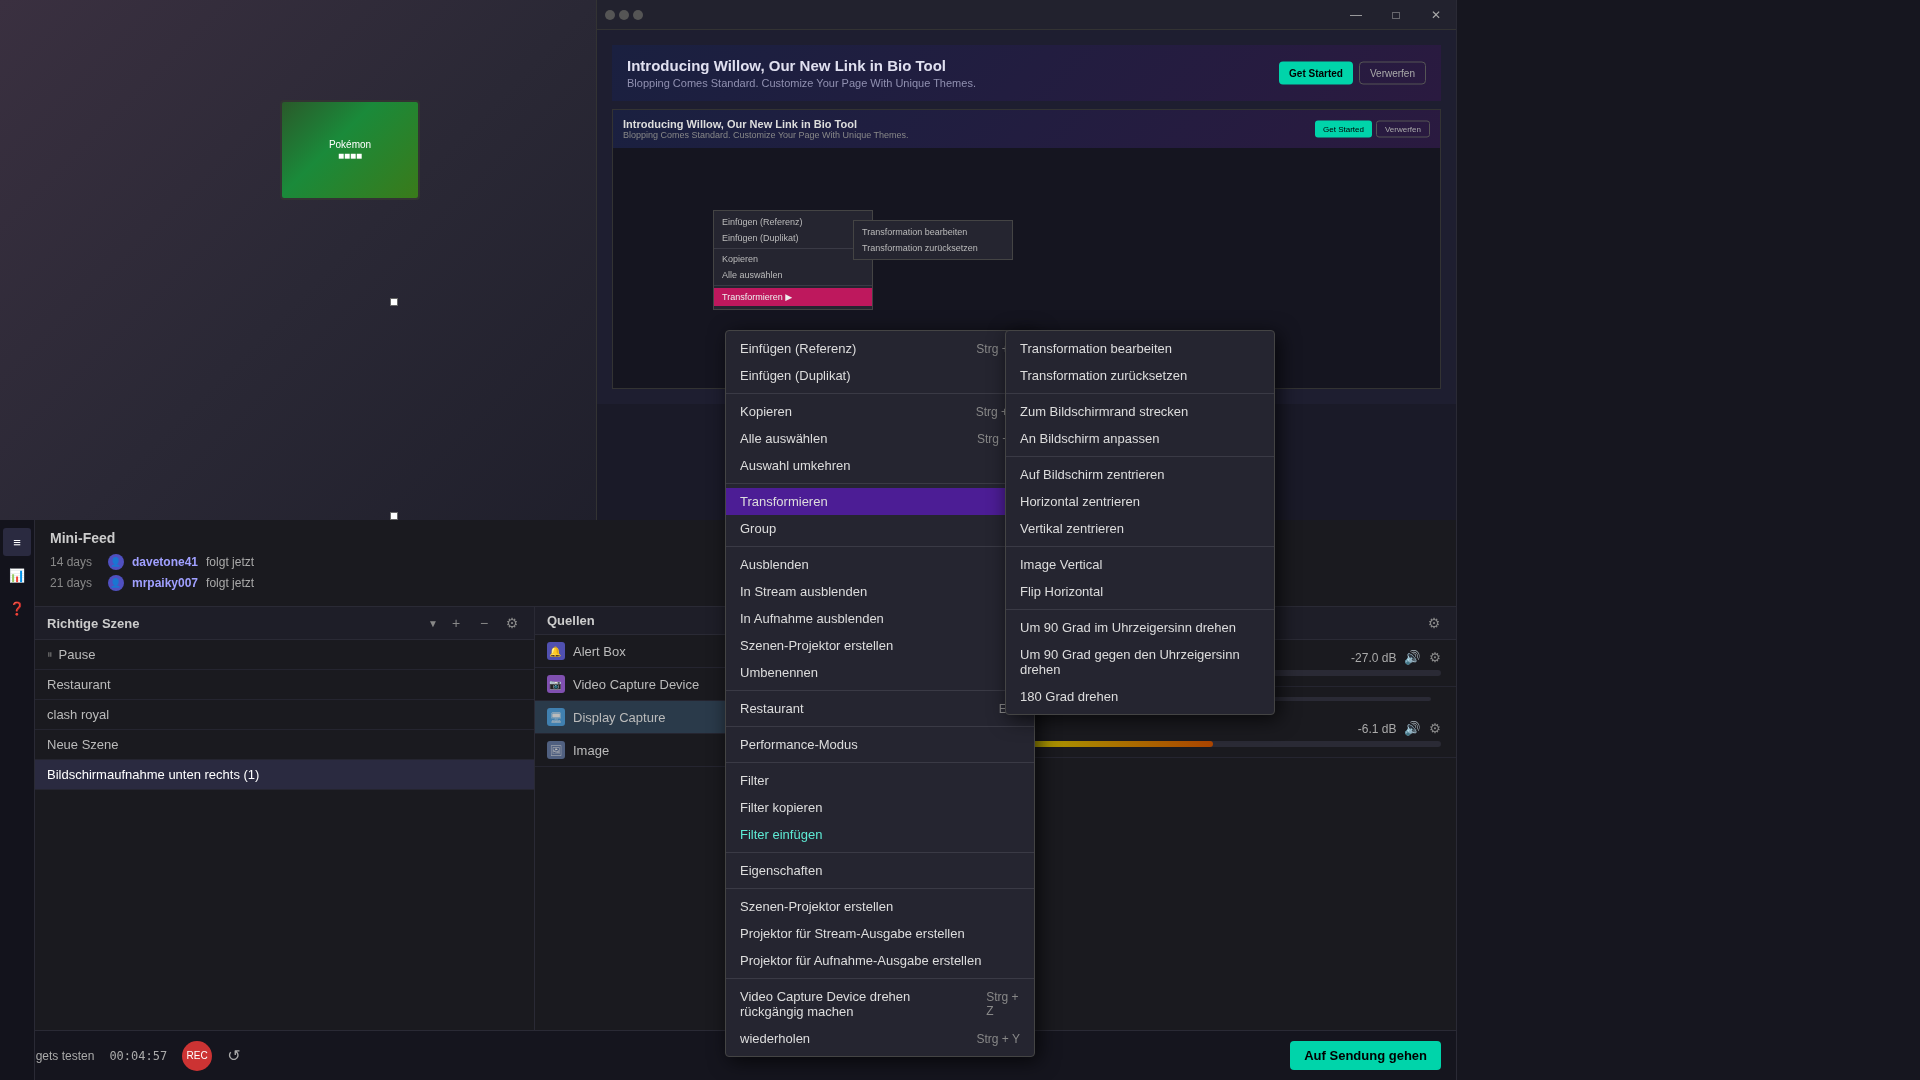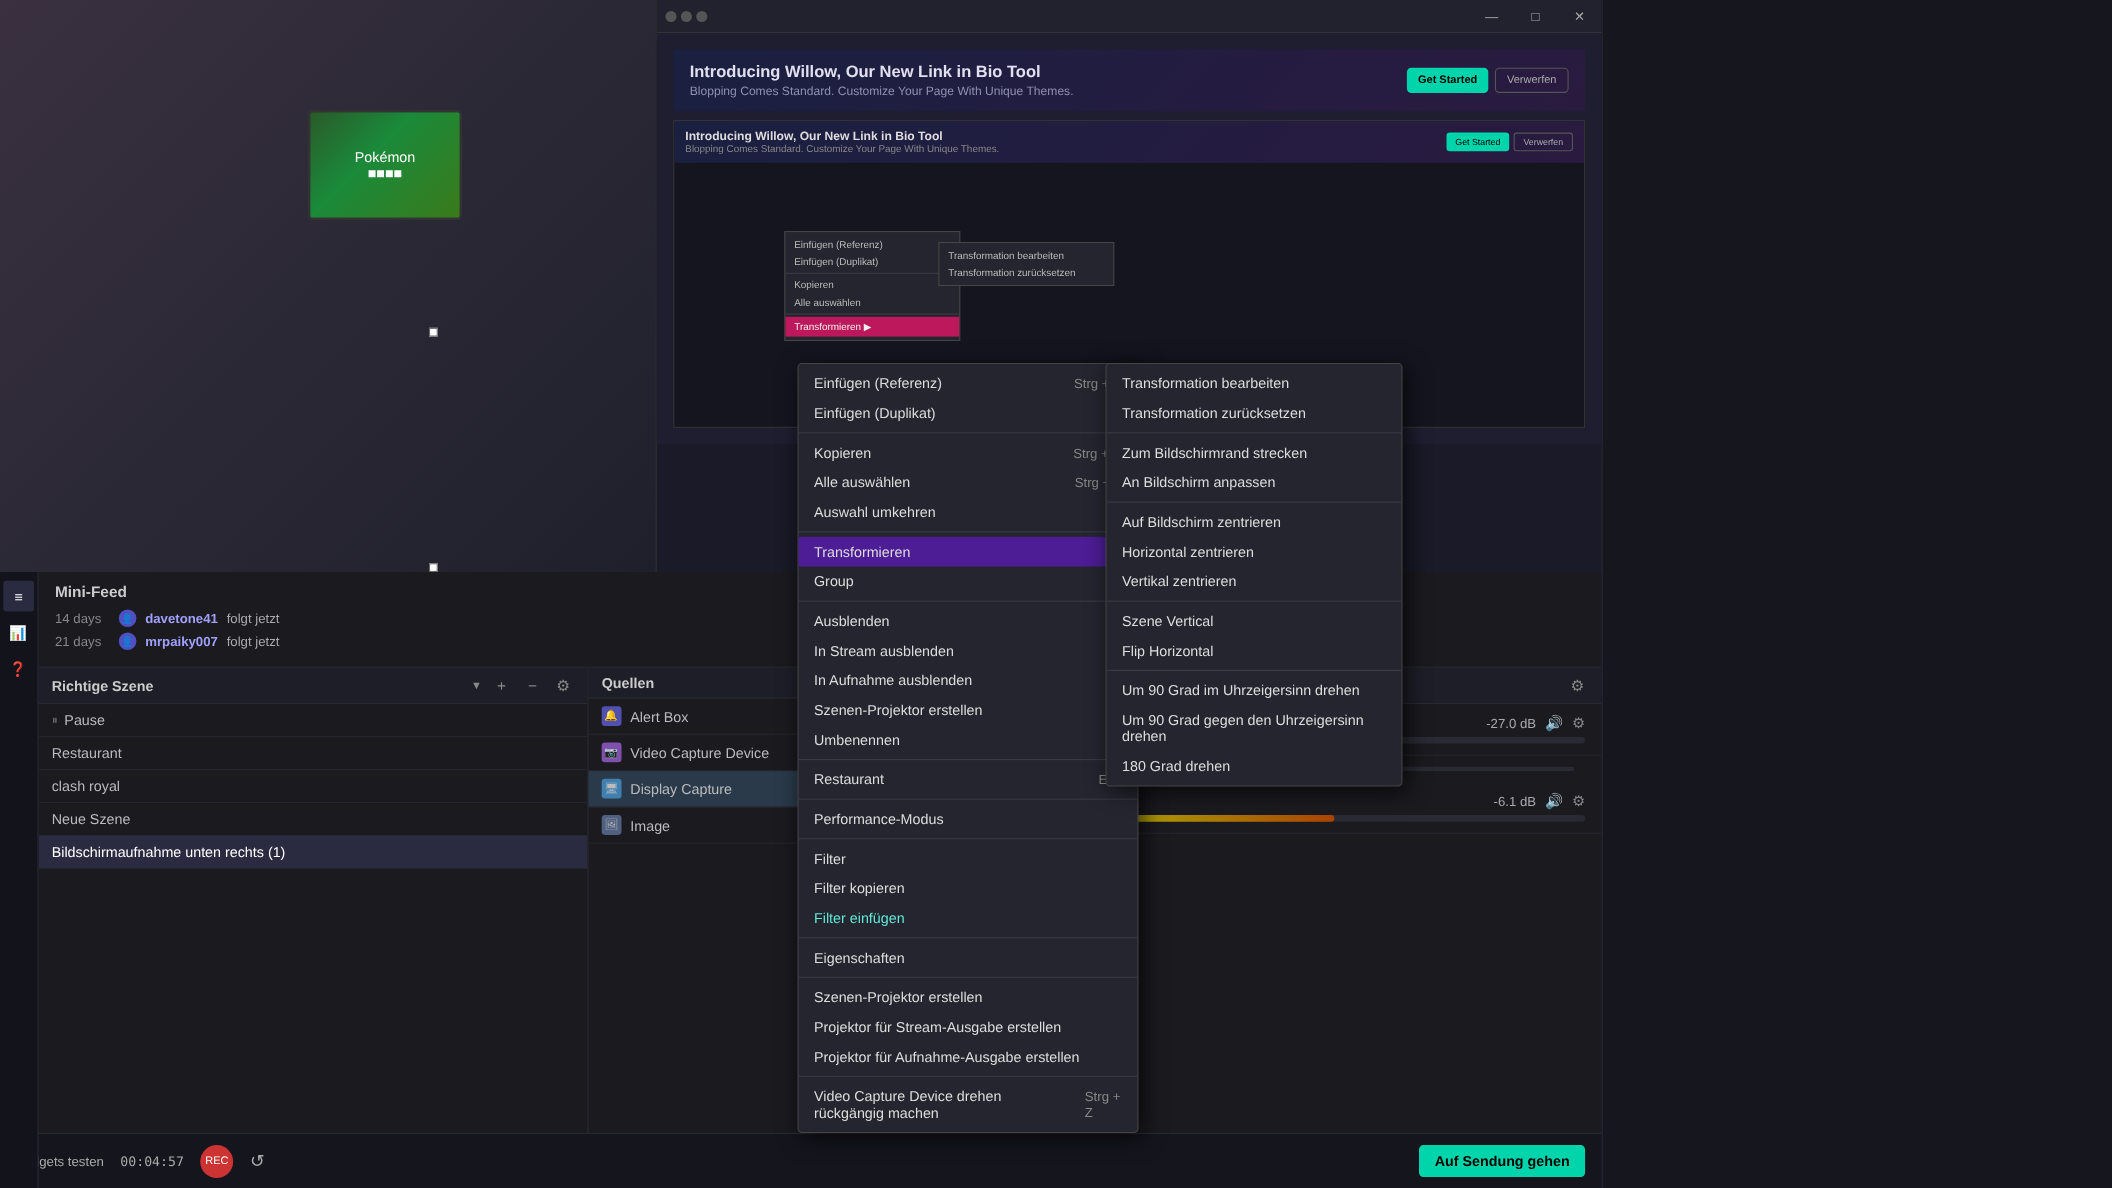--- a/index.html
+++ b/index.html
@@ -470,21 +470,21 @@
     }
   </style>
 </head>
 <body>
 
 <div class="preview-area">
   <div class="preview-bg">
 
     <div class="pokemon-thumb">
       <div class="pokemon-thumb-inner">
-        <span style="font-size:13px;color:#fff;text-align:center;">Pokémon<br>■■■■</span>
+        <span style="font-size:10px;color:#fff;text-align:center;">Pokémon<br>■■■■</span>
       </div>
     </div>
 
     <div class="selection-handle" style="top:298px;left:390px;"></div>
     <div class="selection-handle" style="top:298px;right:370px;"></div>
     <div class="selection-handle" style="bottom:0px;left:390px;"></div>
     <div class="selection-handle" style="bottom:0px;right:370px;"></div>
   </div>
 
   <div style="position:absolute;top:0;right:0;width:860px;height:100%;background:#1a1a28;border-left:1px solid #333;">
@@ -749,20 +749,24 @@
     <span>Projektor für Stream-Ausgabe erstellen</span>
   </div>
   <div class="menu-item">
     <span>Projektor für Aufnahme-Ausgabe erstellen</span>
   </div>
   <div class="menu-separator"></div>
   <div class="menu-item">
     <span>Video Capture Device drehen rückgängig machen</span>
     <span class="menu-shortcut">Strg + Z</span>
   </div>
+  <div class="menu-item">
+    <span>wiederholen</span>
+    <span class="menu-shortcut">Strg + Y</span>
+  </div>
 </div>
 
 <div class="context-menu-sub">
   <div class="menu-item">
     <span>Transformation bearbeiten</span>
   </div>
   <div class="menu-item">
     <span>Transformation zurücksetzen</span>
   </div>
   <div class="menu-separator"></div>
@@ -777,21 +781,21 @@
     <span>Auf Bildschirm zentrieren</span>
   </div>
   <div class="menu-item">
     <span>Horizontal zentrieren</span>
   </div>
   <div class="menu-item">
     <span>Vertikal zentrieren</span>
   </div>
   <div class="menu-separator"></div>
   <div class="menu-item">
-    <span>Szene Vertical</span>
+    <span>Image Vertical</span>
   </div>
   <div class="menu-item">
     <span>Flip Horizontal</span>
   </div>
   <div class="menu-separator"></div>
   <div class="menu-item">
     <span>Um 90 Grad im Uhrzeigersinn drehen</span>
   </div>
   <div class="menu-item">
     <span>Um 90 Grad gegen den Uhrzeigersinn drehen</span>

